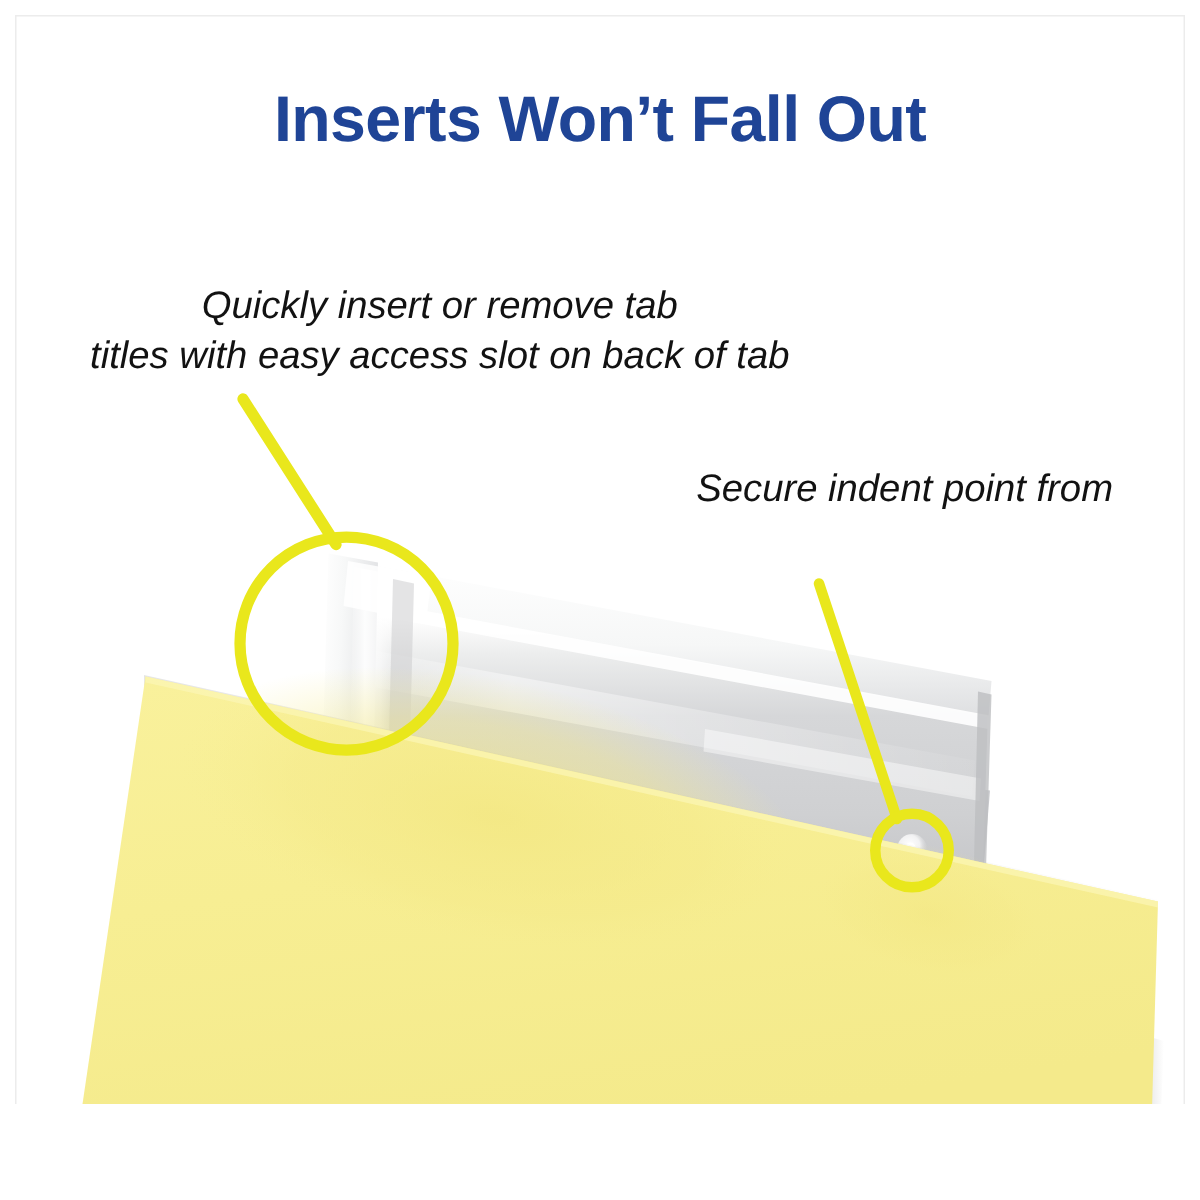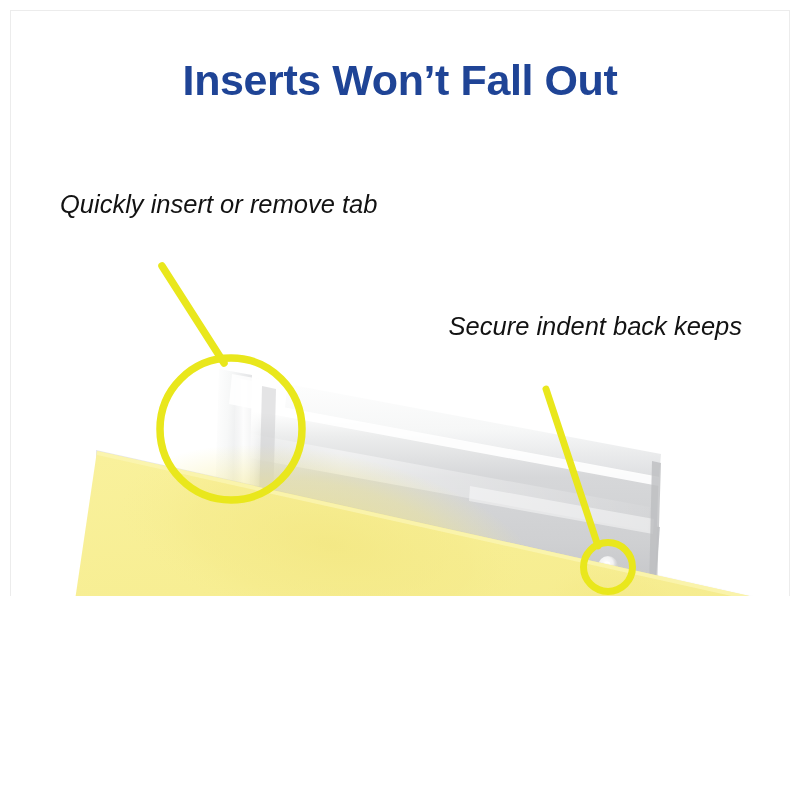--- a/index.html
+++ b/index.html
@@ -6,21 +6,21 @@
     margin: 0;
     padding: 0;
     background: #ffffff;
   }
   body {
     font-family: "Liberation Sans", sans-serif;
   }
   #stage {
     position: relative;
     width: 800px;
-    height: 596px;
+    height: 736px;
     background: #ffffff;
     overflow: hidden;
   }
   
   #frame-border {
     position: absolute;
     left: 10px;
     top: 10px;
     width: 780px;
     height: 780px;
@@ -200,19 +200,20 @@
       <circle cx="231" cy="429" r="71" stroke-width="7.5"></circle>
       <line x1="546" y1="389" x2="598" y2="546" stroke-width="7"></line>
       <circle cx="608" cy="567" r="24.5" stroke-width="7"></circle>
     </g>
   </svg>
 
   <div id="headline">Inserts Won’t Fall Out</div>
 
   <div class="callout-text" id="callout-left-text">
     <div>Quickly insert or remove tab</div>
+    <div>titles with easy access slot on back of tab</div>
   </div>
 
   <div class="callout-text" id="callout-right-text">
-    <div>Secure indent back keeps</div>
+    <div>Secure indent point from</div>
   </div>
 
 </div>
 
 </body></html>

